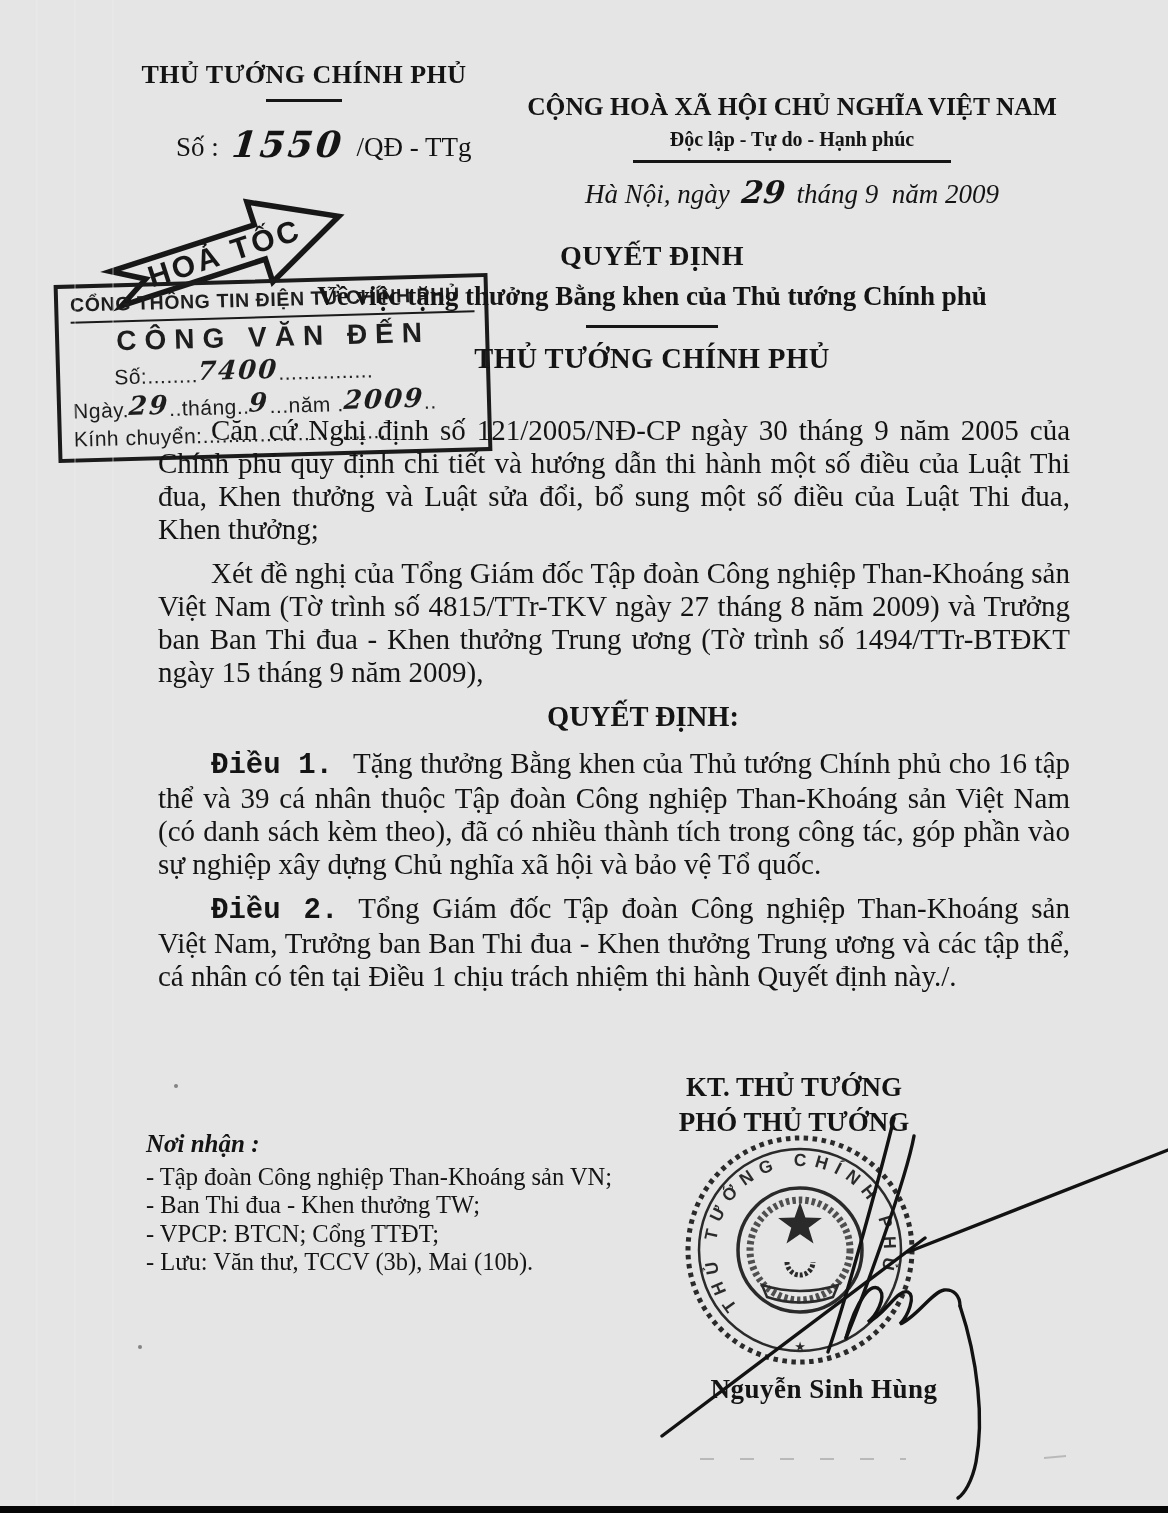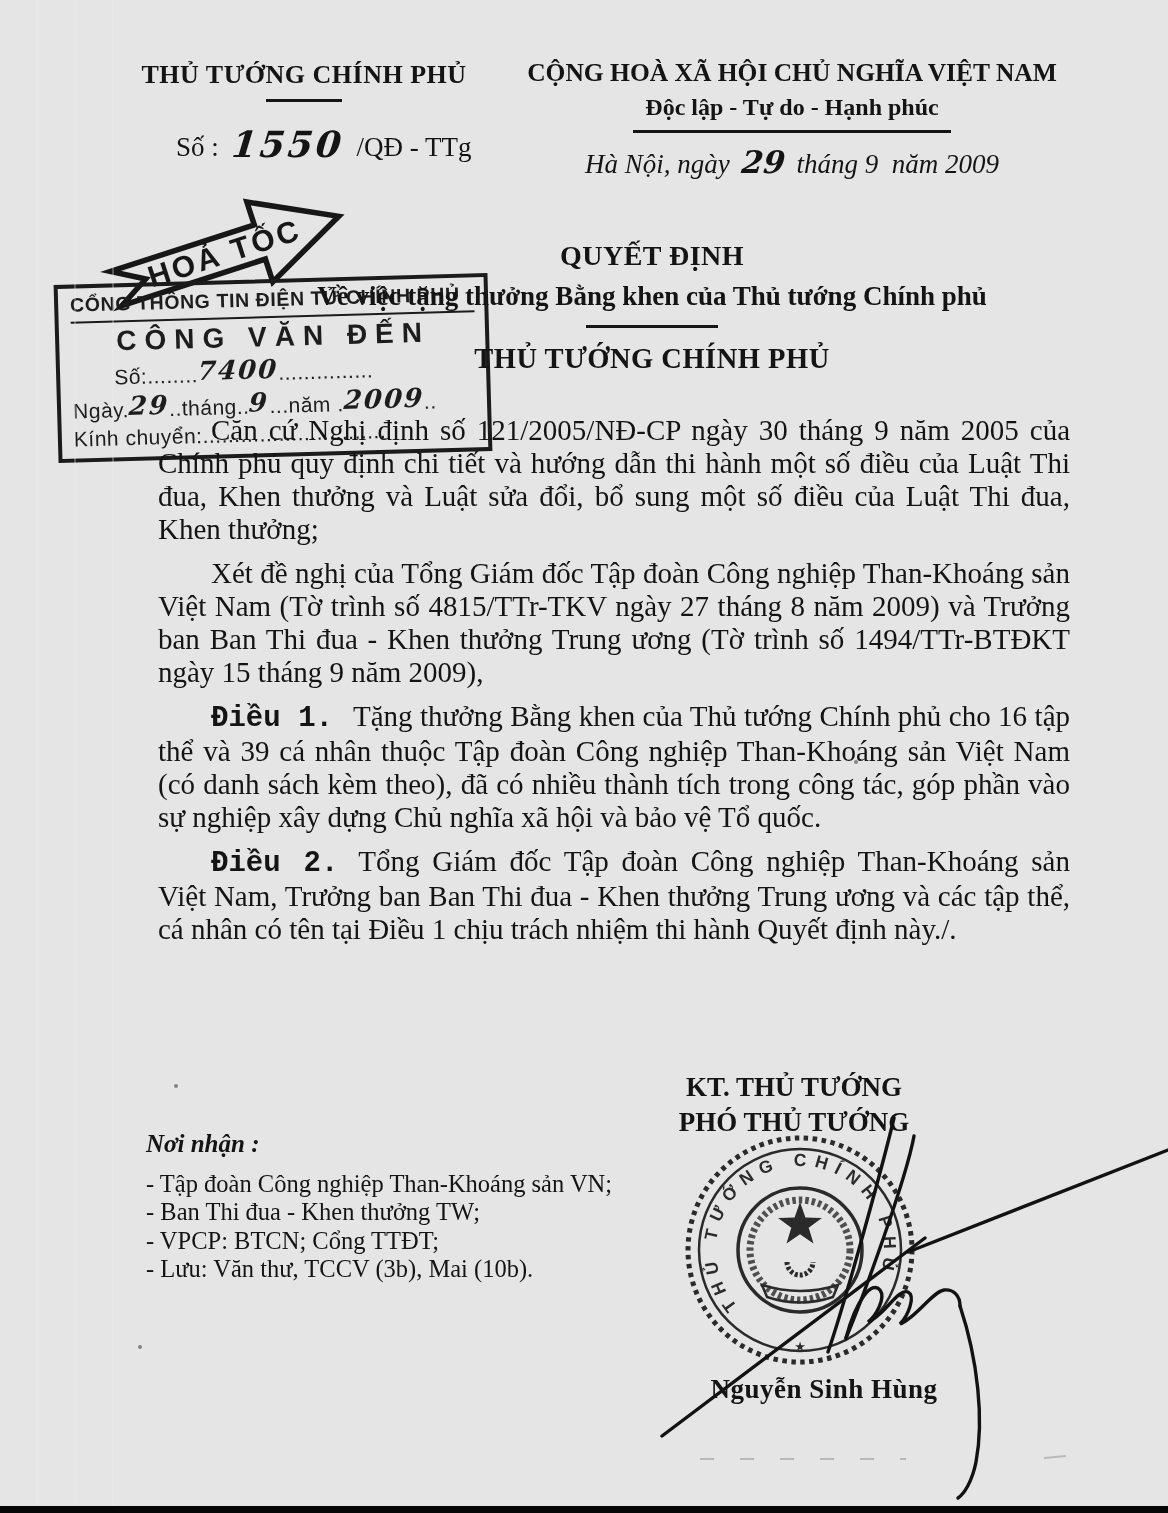--- a/index.html
+++ b/index.html
@@ -8,22 +8,22 @@
 
   
   .hdr-left{position:absolute;left:138px;top:60px;width:332px;text-align:center;}
   .hdr-left .org{font-weight:bold;font-size:26px;letter-spacing:.5px;white-space:nowrap;}
   .hdr-rule{width:76px;border-top:3px solid #161616;margin:9px auto 0;}
   .doc-number{position:absolute;left:176px;top:122px;font-size:27px;white-space:nowrap;}
   .hand{font-family:"DejaVu Serif", serif;font-style:italic;font-weight:bold;display:inline-block;transform:skewX(-6deg);}
   .doc-number .hand{font-size:36px;letter-spacing:3px;margin:0 6px;position:relative;top:1px;}
 
   .hdr-right{position:absolute;left:503px;top:58px;width:578px;text-align:center;}
-  .hdr-right .country{font-weight:bold;font-size:25.5px;white-space:nowrap;}
-  .hdr-right .motto{font-weight:bold;font-size:24px;margin-top:6px;white-space:nowrap;}
+  .hdr-right .country{font-weight:bold;font-size:25.5px;white-space:nowrap;margin-top:34px;}
+  .hdr-right .motto{font-weight:bold;font-size:20px;margin-top:6px;white-space:nowrap;}
   .hdr-right .rule2{width:318px;border-top:3px solid #161616;margin:9px auto 0;}
   .dateline{margin-top:11px;font-style:italic;font-size:27px;white-space:nowrap;}
   .dateline .hand{font-size:31px;margin:0 5px;}
 
   
   .arrow-svg{position:absolute;left:95px;top:183px;overflow:visible;}
 
   
   .arrival{position:absolute;left:56px;top:279px;width:404px;padding:5px 10px 7px 12px;
            border:4px solid #1b1b1b;transform:rotate(-1.6deg);
@@ -45,21 +45,21 @@
   
   .body-col{position:absolute;left:158px;top:414px;width:912px;font-size:29px;line-height:33px;text-align:justify;}
   .body-col p{margin:0 0 11px;text-indent:53px;}
   .decree-heading{text-align:center;font-weight:bold;font-size:28.5px;margin:4px 0 14px;padding-left:58px;}
   .article b{margin-right:20px;font-family:Liberation Mono, monospace;}
 
   
   .sig-head{position:absolute;left:648px;top:1070px;width:292px;text-align:center;
             font-weight:bold;font-size:27px;line-height:35px;white-space:nowrap;}
   .recipients{position:absolute;left:146px;top:1130px;font-size:24.5px;line-height:28.5px;}
-  .recipients .label{font-weight:bold;font-style:italic;font-size:25px;margin-bottom:11px;}
+  .recipients .label{font-weight:bold;font-style:italic;font-size:25px;margin-bottom:4px;}
   .signer{position:absolute;left:686px;top:1374px;width:276px;text-align:center;
           font-weight:bold;font-size:27px;letter-spacing:.5px;white-space:nowrap;}
 
   .overlay{position:absolute;left:0;top:0;pointer-events:none;}
   .bottom-bar{position:absolute;left:0;bottom:0;width:100%;height:7px;background:#060606;}
 </style>
 </head>
 <body>
 
 <div class="page">
@@ -111,20 +111,21 @@
   <div class="title-block">
     <div class="doc-type">QUYẾT ĐỊNH</div>
     <div class="subject">Về việc tặng thưởng Bằng khen của Thủ tướng Chính phủ</div>
     <div class="rule3"></div>
     <div class="authority">THỦ TƯỚNG CHÍNH PHỦ</div>
   </div>
 
   <div class="body-col">
     <p>Căn cứ Nghị định số 121/2005/NĐ-CP ngày 30 tháng 9 năm 2005 của Chính phủ quy định chi tiết và hướng dẫn thi hành một số điều của Luật Thi đua, Khen thưởng và Luật sửa đổi, bổ sung một số điều của Luật Thi đua, Khen thưởng;</p>
     <p>Xét đề nghị của Tổng Giám đốc Tập đoàn Công nghiệp Than-Khoáng sản Việt Nam (Tờ trình số 4815/TTr-TKV ngày 27 tháng 8 năm 2009) và Trưởng ban Ban Thi đua - Khen thưởng Trung ương (Tờ trình số 1494/TTr-BTĐKT ngày 15 tháng 9 năm 2009),</p>
+    <div class="decree-heading">QUYẾT ĐỊNH:</div>
     <p class="article"><b>Điều 1.</b><span>Tặng thưởng Bằng khen của Thủ tướng Chính phủ cho 16 tập thể và 39 cá nhân thuộc Tập đoàn Công nghiệp Than-Khoáng sản Việt Nam (có danh sách kèm theo), đã có nhiều thành tích trong công tác, góp phần vào sự nghiệp xây dựng Chủ nghĩa xã hội và bảo vệ Tổ quốc.</span></p>
     <p class="article"><b>Điều 2.</b><span>Tổng Giám đốc Tập đoàn Công nghiệp Than-Khoáng sản Việt Nam, Trưởng ban Ban Thi đua - Khen thưởng Trung ương và các tập thể, cá nhân có tên tại Điều 1 chịu trách nhiệm thi hành Quyết định này./.</span></p>
   </div>
 
   <div class="sig-head">
     <div>KT. THỦ TƯỚNG</div>
     <div>PHÓ THỦ TƯỚNG</div>
   </div>
 
   <div class="recipients">

